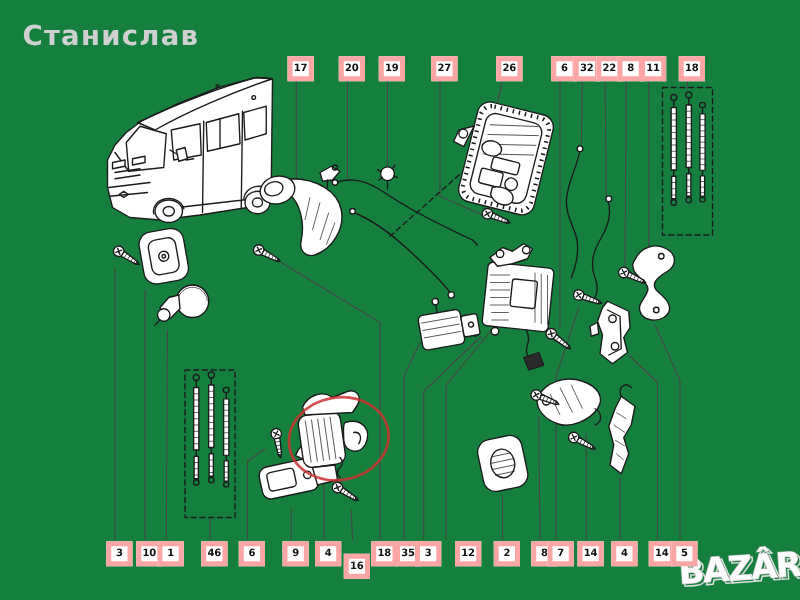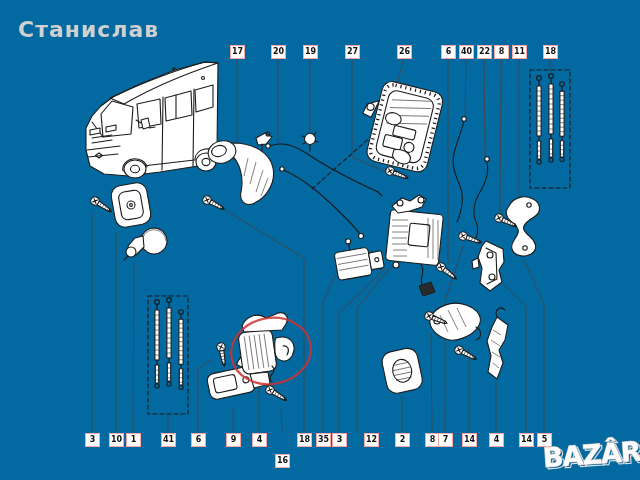--- a/index.html
+++ b/index.html
@@ -1,21 +1,21 @@
 <!DOCTYPE html>
 <html><head>
 <meta charset="utf-8">
 <style>
   html,body{margin:0;padding:0;background:#fff;}
-  .stage{position:relative;width:640px;height:480px;background:#0369a1;overflow:hidden;
+  .stage{position:relative;width:640px;height:480px;background:#15803d;overflow:hidden;
          font-family:"DejaVu Sans",sans-serif;}
   .wm-top{position:absolute;left:18px;top:17px;font-size:22px;font-weight:bold;
           letter-spacing:1px;color:#d0d0d0;user-select:none;}
   .art{position:absolute;left:0;top:0;}
-  .co{position:absolute;width:13px;height:12px;border:1px solid #fca5a5;background:#fff;
+  .co{position:absolute;width:13px;height:12px;border:4px solid #fca5a5;background:#fff;
       font-size:8px;line-height:12px;font-weight:bold;text-align:center;color:#111;}
   
   .ln{fill:none;stroke:#1b1b1b;stroke-width:1.1;stroke-linecap:round;stroke-linejoin:round}
   .fw{fill:#fff;stroke:#1b1b1b;stroke-width:1.1;stroke-linejoin:round}
   .hatch{fill:none;stroke:#1b1b1b;stroke-width:.55}
   .ldr{fill:none;stroke:#454545;stroke-width:.85}
   .dsh{stroke-dasharray:4 3}
   .ticks{fill:none;stroke:#1b1b1b;stroke-width:3.4;stroke-dasharray:1.2 3.8}
   .bazar-main{font-weight:bold;font-size:27px;fill:#fdfdfd;stroke:#b9b9b9;stroke-width:1.1;
               paint-order:stroke;letter-spacing:-1px;}
@@ -302,34 +302,34 @@
       <text class="bazar-main" x="543" y="464">BAZÂR</text>
     </g>
   </svg>
 
   <div class="co" style="left:230px;top:45px">17</div>
   <div class="co" style="left:271px;top:45px">20</div>
   <div class="co" style="left:303px;top:45px">19</div>
   <div class="co" style="left:345px;top:45px">27</div>
   <div class="co" style="left:397px;top:45px">26</div>
   <div class="co" style="left:441px;top:45px">6</div>
-  <div class="co" style="left:459px;top:45px">40</div>
+  <div class="co" style="left:459px;top:45px">32</div>
   <div class="co" style="left:477px;top:45px">22</div>
   <div class="co" style="left:494px;top:45px">8</div>
   <div class="co" style="left:512px;top:45px">11</div>
   <div class="co" style="left:543px;top:45px">18</div>
 
   <div class="co" style="left:85px;top:433px">3</div>
   <div class="co" style="left:109px;top:433px">10</div>
   <div class="co" style="left:126px;top:433px">1</div>
-  <div class="co" style="left:161px;top:433px">41</div>
+  <div class="co" style="left:161px;top:433px">46</div>
   <div class="co" style="left:191px;top:433px">6</div>
   <div class="co" style="left:226px;top:433px">9</div>
   <div class="co" style="left:252px;top:433px">4</div>
-  <div class="co" style="left:275px;top:454px">16</div>
+  <div class="co" style="left:275px;top:443px">16</div>
   <div class="co" style="left:297px;top:433px">18</div>
   <div class="co" style="left:316px;top:433px">35</div>
   <div class="co" style="left:332px;top:433px">3</div>
   <div class="co" style="left:364px;top:433px">12</div>
   <div class="co" style="left:395px;top:433px">2</div>
   <div class="co" style="left:425px;top:433px">8</div>
   <div class="co" style="left:438px;top:433px">7</div>
   <div class="co" style="left:462px;top:433px">14</div>
   <div class="co" style="left:489px;top:433px">4</div>
   <div class="co" style="left:519px;top:433px">14</div>

